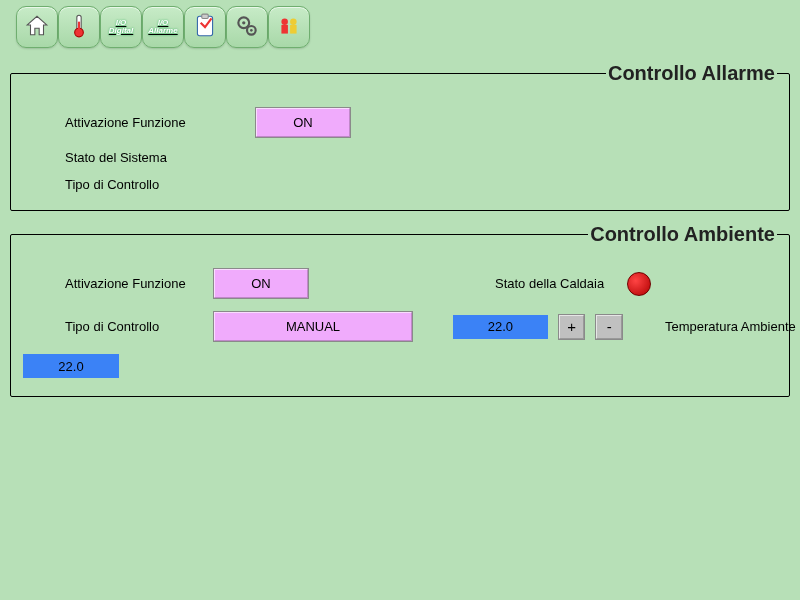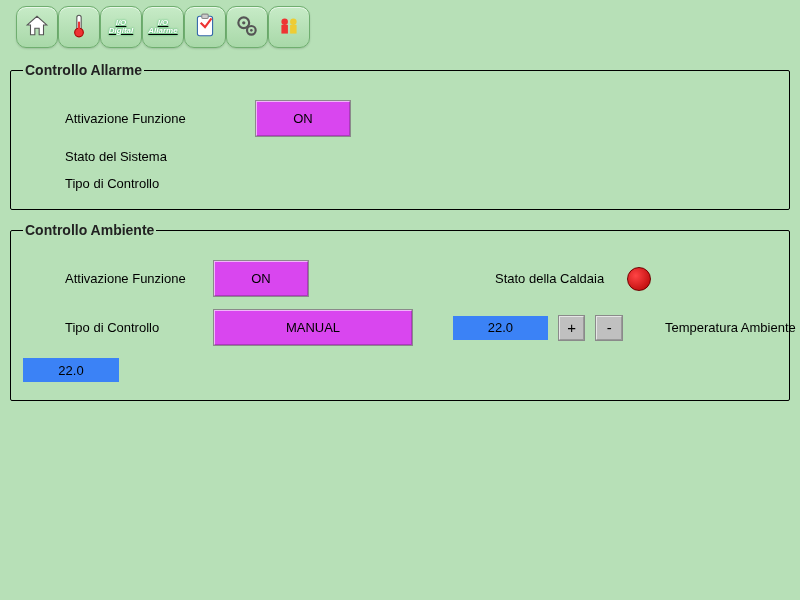--- a/index.html
+++ b/index.html
@@ -32,38 +32,39 @@
   .tb-btn svg { width: 26px; height: 26px; }
   .io-text { font-size: 8px; font-style: italic; font-weight: bold; color: #fff; text-shadow: 0 0 2px #2a5; line-height: 1; text-align: center; }
   fieldset {
     border: 1px solid #000;
     margin: 4px 10px 12px 10px;
     padding: 10px 12px 18px 12px;
     border-radius: 2px;
   }
   legend {
     font-weight: bold;
-    font-size: 14px;
+    font-size: 20px;
     padding: 0 2px;
     color: #222;
+    text-align: right;
   }
   .row {
     display: flex;
     align-items: center;
     margin-top: 12px;
   }
   .lbl {
     width: 190px;
     font-size: 13px;
     margin-left: 42px;
   }
   .btn {
-    background: #d946ef;
+    background: #f0abfc;
     border: 1px solid #8a8a8a;
-    height: 37px;
+    height: 31px;
     display: flex;
     align-items: center;
     justify-content: center;
     cursor: pointer;
     font-size: 13px;
     box-shadow: inset -1px -1px 0 rgba(0,0,0,.2), inset 1px 1px 0 rgba(255,255,255,.6);
   }
   .btn-sm { width: 96px; }
   .btn-lg { width: 200px; }
   .val-box {

